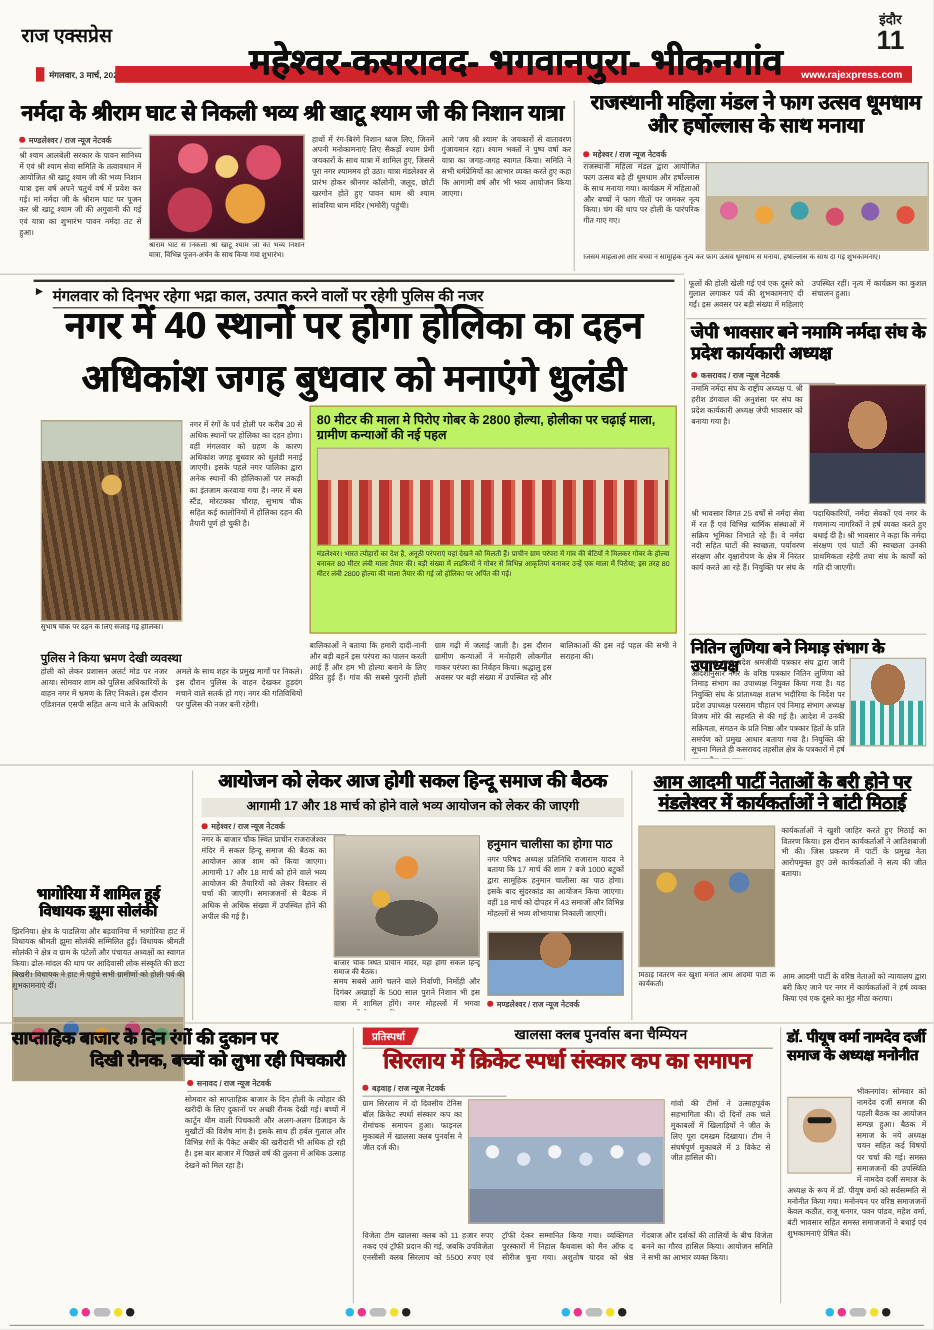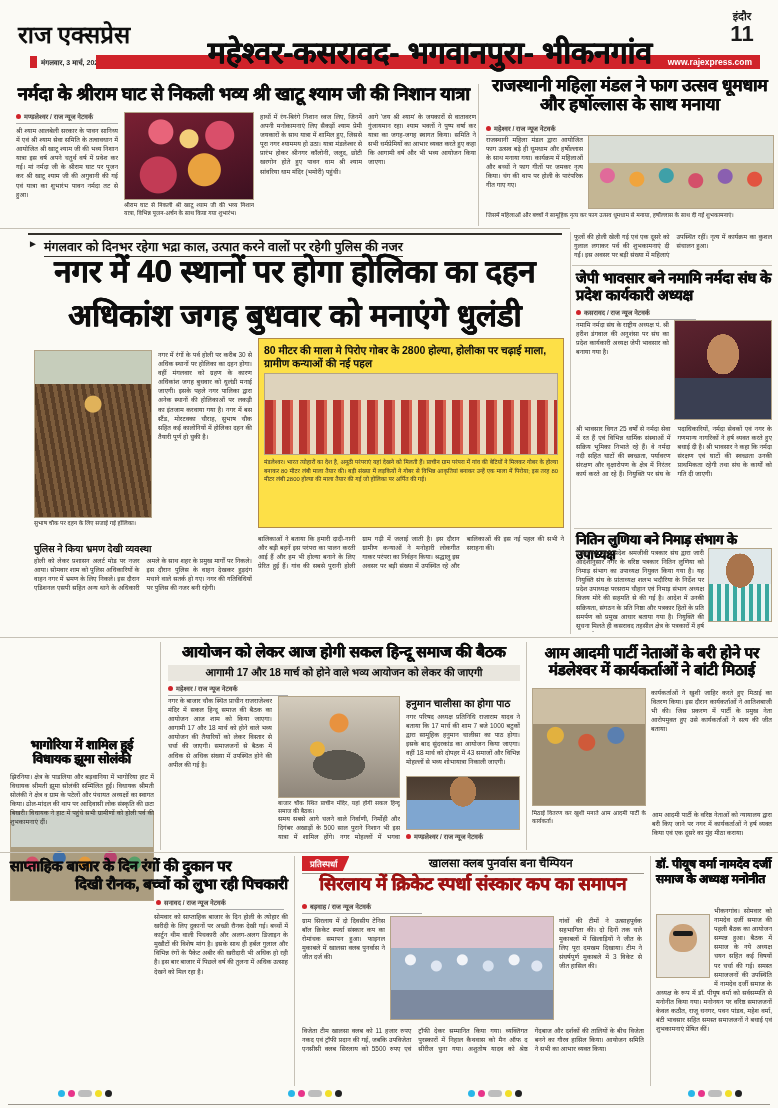--- a/index.html
+++ b/index.html
@@ -87,28 +87,28 @@
   .kick .arr{color:#1a1a1a;font-size:10px;line-height:1.2;}
   .kick .kt{font-size:12.5px;font-weight:bold;color:#14120f;border-bottom:1px solid #35322c;padding-bottom:1px;}
   .subh{font-weight:bold;color:#14120f;}
   .graybg{background:#e9e6de;padding:2px 4px;}
   .tag{background:#d0232a;color:#fff;font-weight:bold;font-size:8.5px;padding:2px 12px 2px 8px;
        clip-path:polygon(0 0,100% 0,86% 100%,0 100%);}
   .tagrow{display:flex;align-items:center;gap:8px;border-bottom:1px solid #9a958a;padding-bottom:2px;}
   .dots{display:flex;align-items:center;gap:3px;}
   .dots i{display:block;width:7px;height:7px;border-radius:50%;}
   .dots .pill{width:14px;border-radius:4px;}
-  .box{border:1px solid #b08948;background:#fde047;box-sizing:border-box;padding:5px;}
+  .box{border:1px solid #b08948;background:#bef264;box-sizing:border-box;padding:5px;}
 </style>
 </head>
 <body>
 
 <div class="page">
 
-  <div class="t hl" style="left:18px;top:22px;width:140px;font-size:24px;font-family:Liberation Serif, serif;">राज एक्सप्रेस</div>
+  <div class="t hl" style="left:18px;top:22px;width:140px;font-size:16px;">राज एक्सप्रेस</div>
   <div class="t" style="left:30px;top:56px;display:flex;align-items:center;gap:4px;">
     <span class="redbar" style="width:7px;height:12px;display:block;"></span>
     <span style="font-size:7px;font-weight:bold;color:#2a2a2a;">मंगलवार, 3 मार्च, 2026</span>
   </div>
   <div class="t redbar" style="left:96px;top:55px;width:664px;height:14px;display:flex;align-items:center;justify-content:flex-end;padding-right:8px;box-sizing:border-box;">
     <span style="color:#fff;font-size:8.5px;font-weight:bold;">www.rajexpress.com</span>
   </div>
   <div class="t hl heavy" style="left:150px;top:12px;width:560px;font-size:30px;text-align:center;margin-top:24px;">महेश्वर-कसरावद- भगवानपुरा- भीकनगांव</div>
   <div class="t" style="left:716px;top:8px;width:52px;text-align:center;">
     <div style="font-size:11px;font-weight:bold;">इंदौर</div>
@@ -216,21 +216,21 @@
       <div class="ph ph-man4" style="width:114px;height:54px;margin-top:2px;"></div>
       <div class="by" style="margin-top:2px;">
         <span class="dot"></span>
         <span>मण्डलेश्वर / राज न्यूज नेटवर्क</span>
       </div>
     </div>
   </div>
 
   <div class="vl" style="left:526px;top:642px;height:208px;"></div>
 
-  <div class="t hl heavy" style="left:532px;top:644px;width:240px;font-size:15px;text-align:center;">आम आदमी पार्टी नेताओं के बरी होने पर मंडलेश्वर में कार्यकर्ताओं ने बांटी मिठाई</div>
+  <div class="t hl heavy" style="left:532px;top:644px;width:240px;font-size:15px;text-align:center;text-decoration:underline;">आम आदमी पार्टी नेताओं के बरी होने पर मंडलेश्वर में कार्यकर्ताओं ने बांटी मिठाई</div>
   <div class="t" style="left:532px;top:688px;width:240px;height:118px;display:flex;gap:5px;">
     <div class="ph ph-street" style="width:114px;height:118px;"></div>
     <div class="bt" style="width:121px;flex:0 0 auto;height:118px;">कार्यकर्ताओं ने खुशी जाहिर करते हुए मिठाई का वितरण किया। इस दौरान कार्यकर्ताओं ने आतिशबाजी भी की। जिस प्रकरण में पार्टी के प्रमुख नेता आरोपमुक्त हुए उसे कार्यकर्ताओं ने सत्य की जीत बताया।</div>
   </div>
   <div class="t cap" style="left:532px;top:810px;width:114px;height:20px;">मिठाई वितरण कर खुशी मनाते आम आदमी पार्टी के कार्यकर्ता।</div>
   <div class="t bt" style="left:652px;top:810px;width:120px;height:38px;">आम आदमी पार्टी के वरिष्ठ नेताओं को न्यायालय द्वारा बरी किए जाने पर नगर में कार्यकर्ताओं ने हर्ष व्यक्त किया एवं एक दूसरे का मुंह मीठा कराया।</div>
 
   <div class="hldr" style="left:0px;top:852px;width:778px;"></div>
 
   <div class="t hl heavy" style="left:10px;top:858px;width:278px;font-size:14.5px;">साप्ताहिक बाजार के दिन रंगों की दुकान पर</div>

